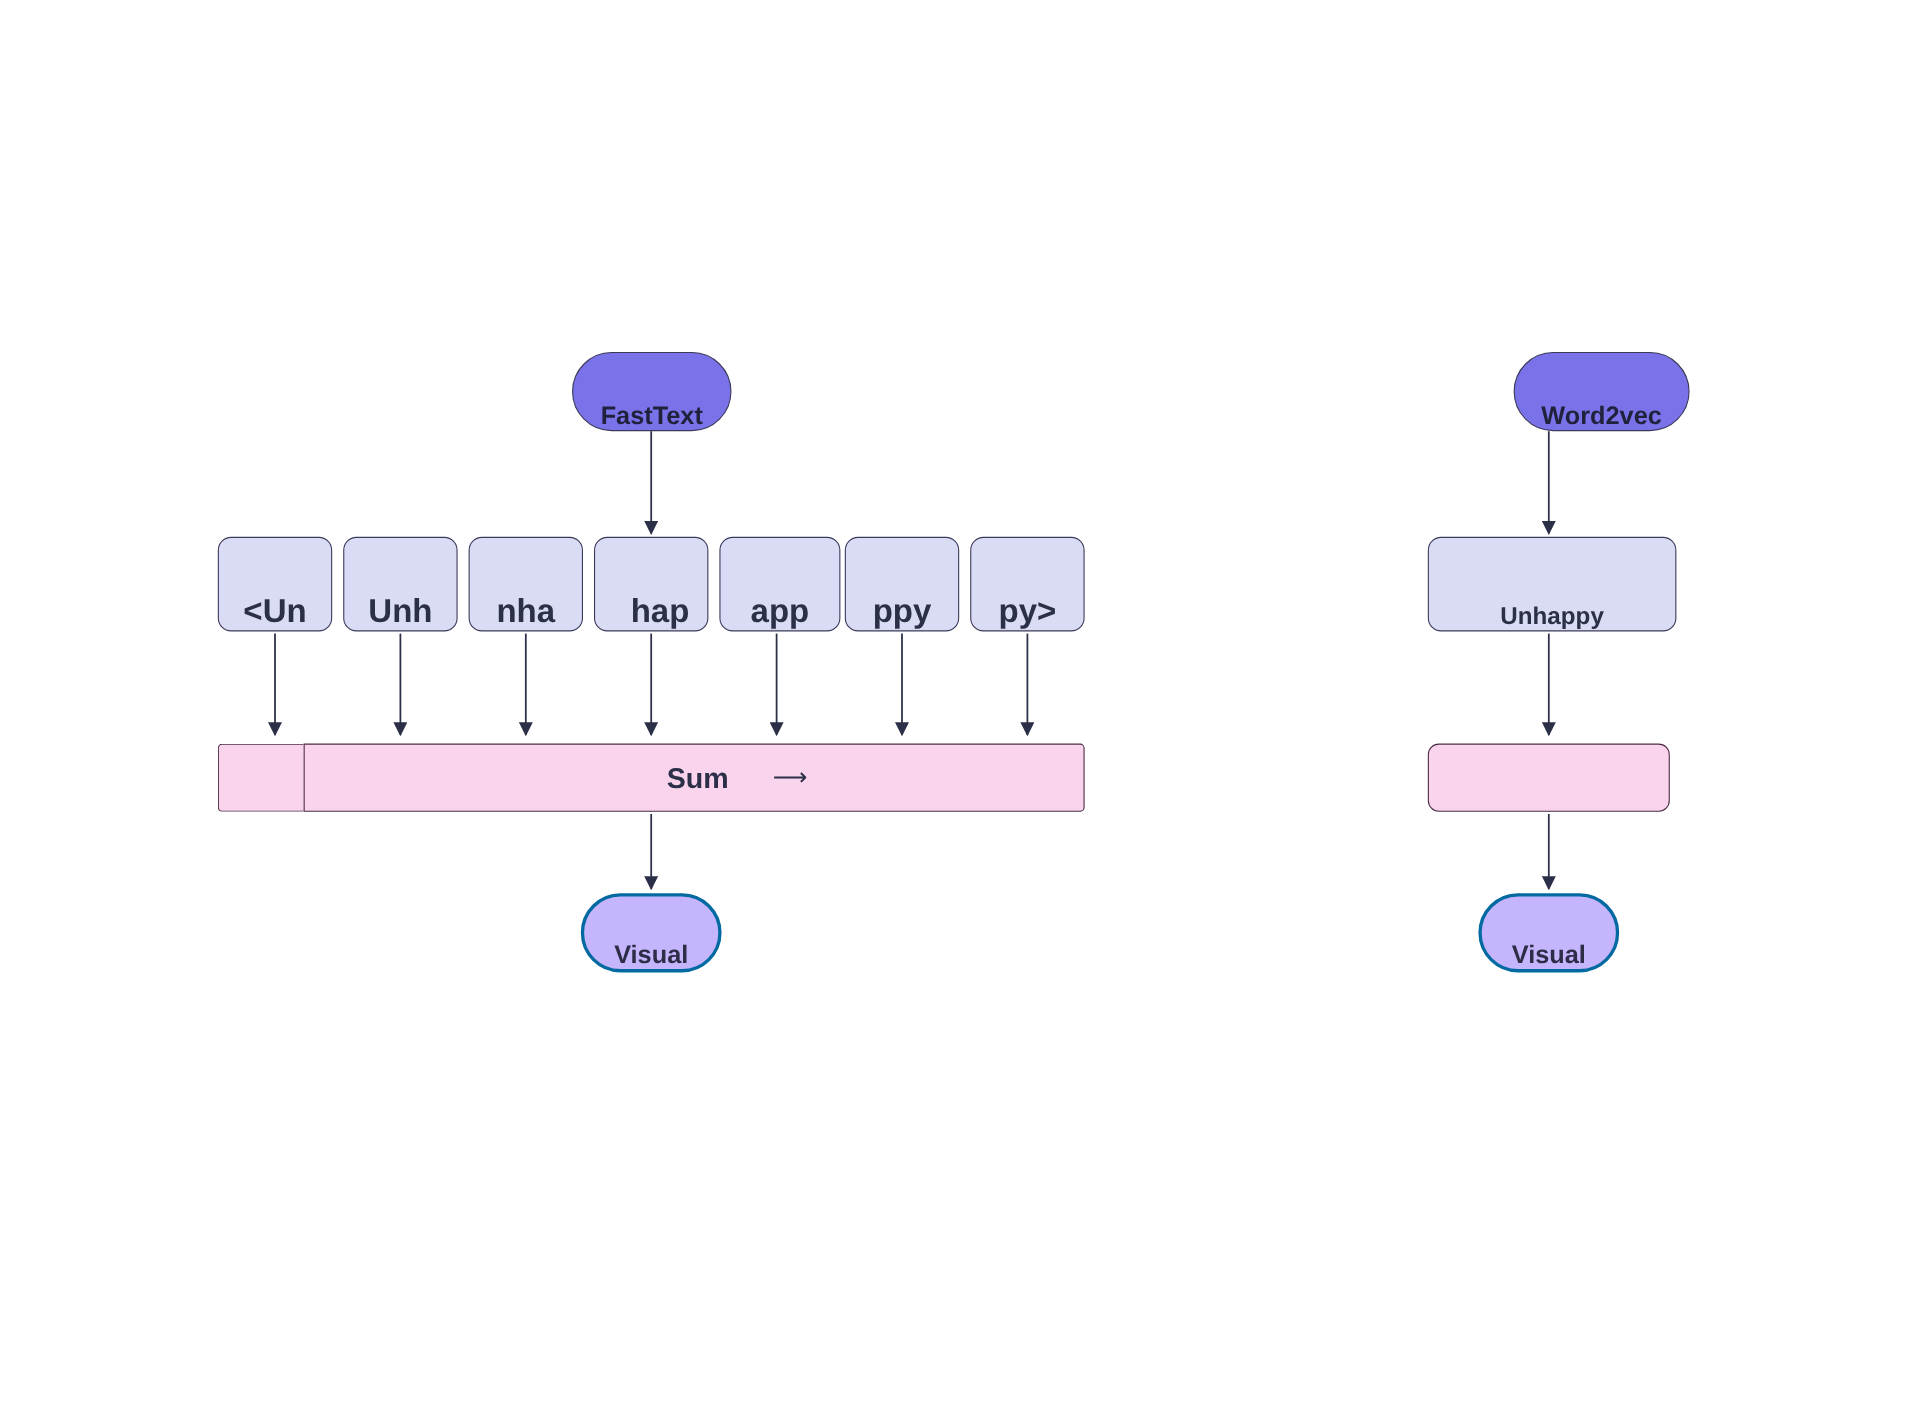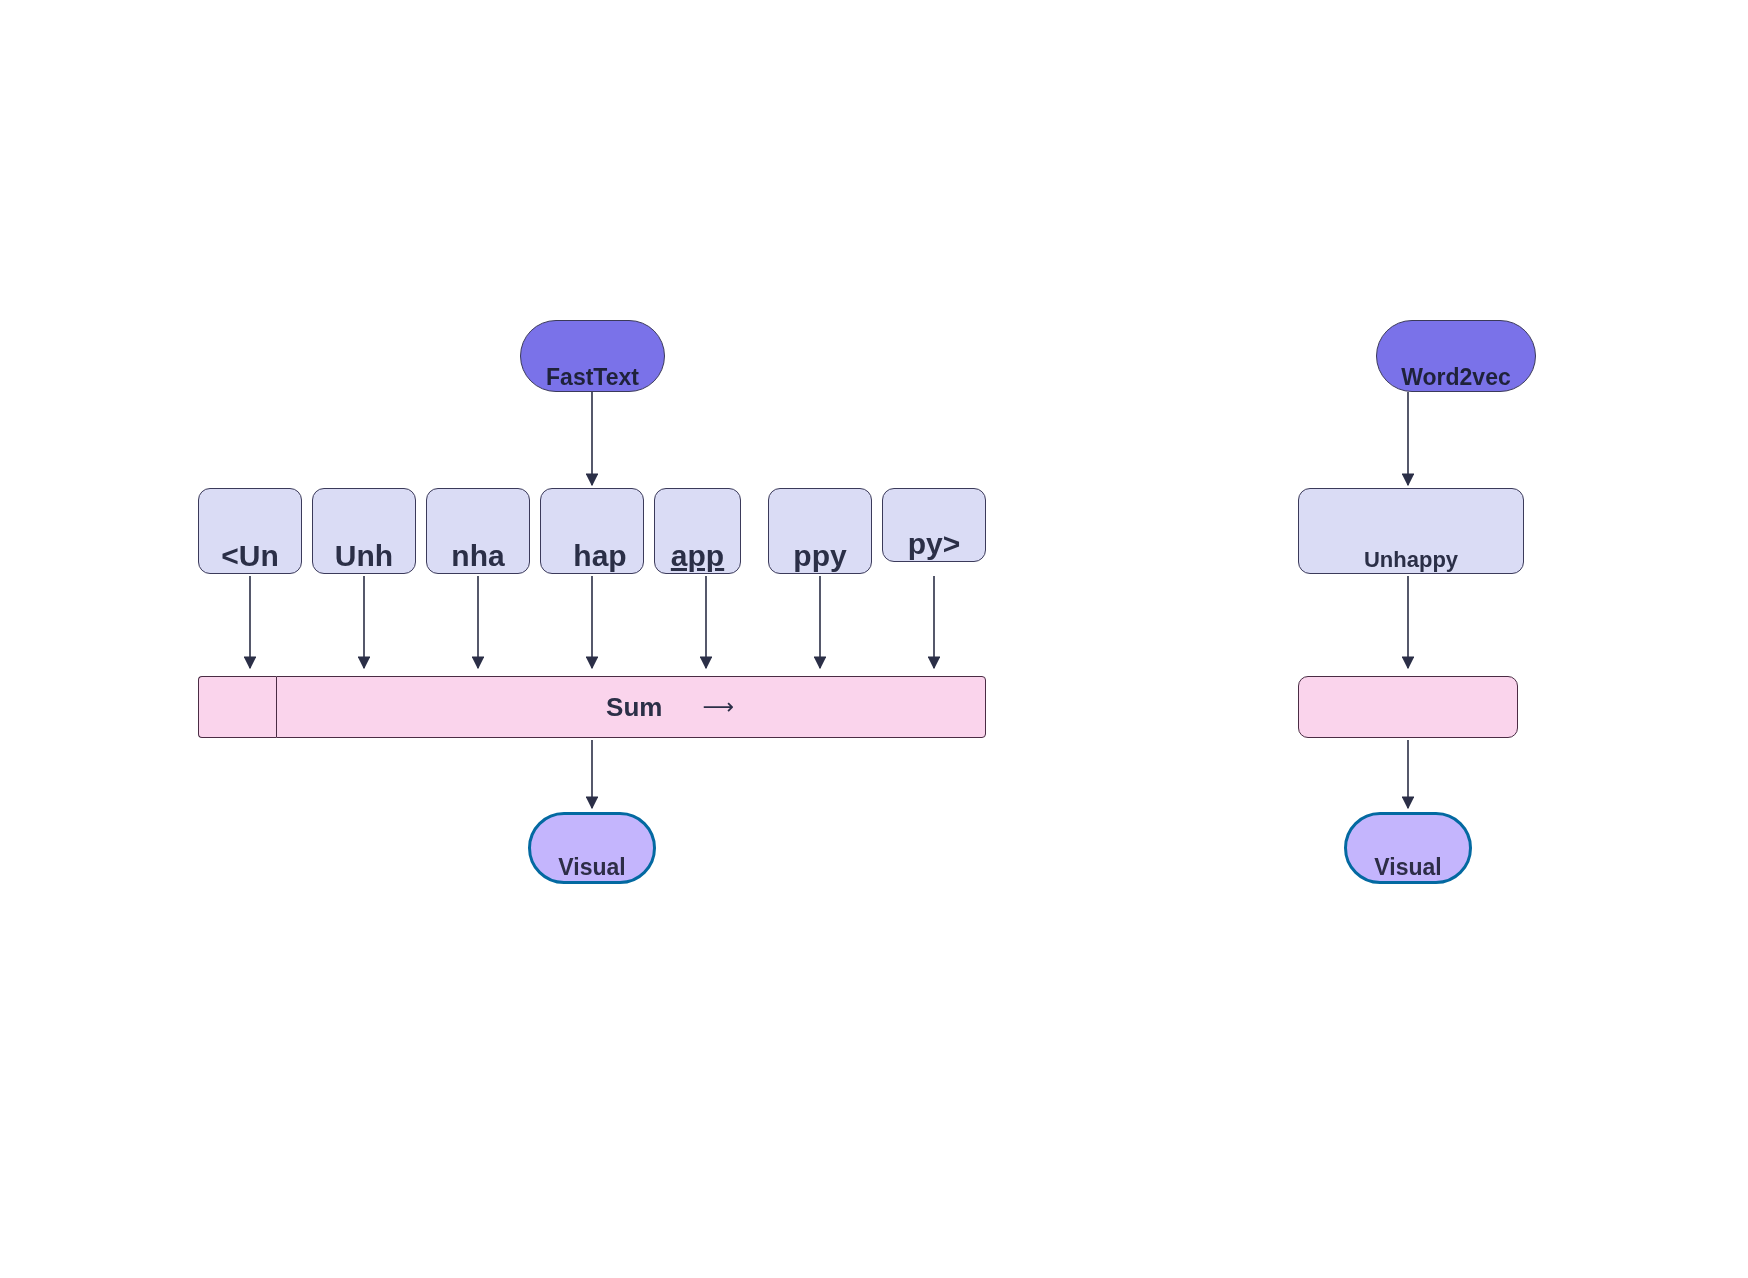--- a/index.html
+++ b/index.html
@@ -139,27 +139,27 @@
   </div>
   <div class="node ngram" style="left:312px; top:488px; width:104px; height:86px;">
     <span>Unh</span>
   </div>
   <div class="node ngram" style="left:426px; top:488px; width:104px; height:86px;">
     <span>nha</span>
   </div>
   <div class="node ngram" style="left:540px; top:488px; width:104px; height:86px;padding-left:16px;">
     <span>hap</span>
   </div>
-  <div class="node ngram" style="left:654px; top:488px; width:87px; height:86px;text-decoration:underline;">
+  <div class="node ngram" style="left:654px; top:488px; width:110px; height:86px;">
     <span>app</span>
   </div>
   <div class="node ngram" style="left:768px; top:488px; width:104px; height:86px;">
     <span>ppy</span>
   </div>
-  <div class="node ngram" style="left:882px; top:488px; width:104px; height:74px;">
+  <div class="node ngram" style="left:882px; top:488px; width:104px; height:86px;">
     <span>py&gt;</span>
   </div>
 
   <div class="sum-bar left" style="left:198px; top:676px; width:78px; height:62px;"></div>
   <div class="sum-bar right" style="left:276px; top:676px; width:710px; height:62px;">
     <span class="sum-label" style="margin-left:78px;">Sum</span>
     <span class="sum-arrow">⟶</span>
   </div>
 
   <div class="node pill-pink" style="left:528px; top:812px; width:128px; height:72px;">

